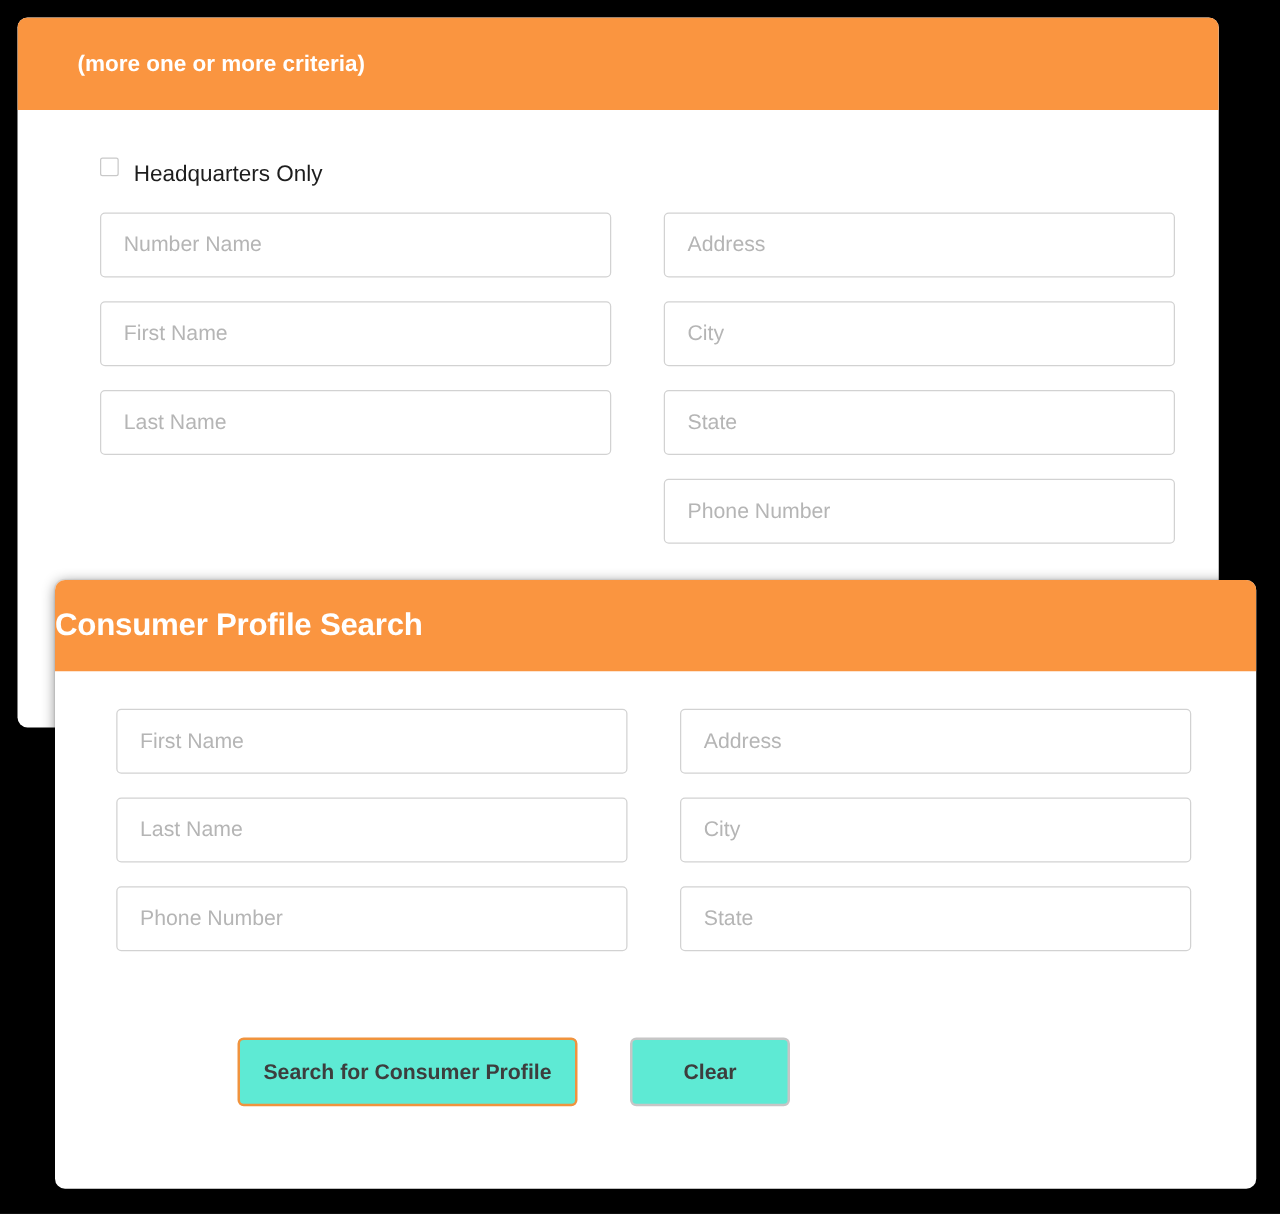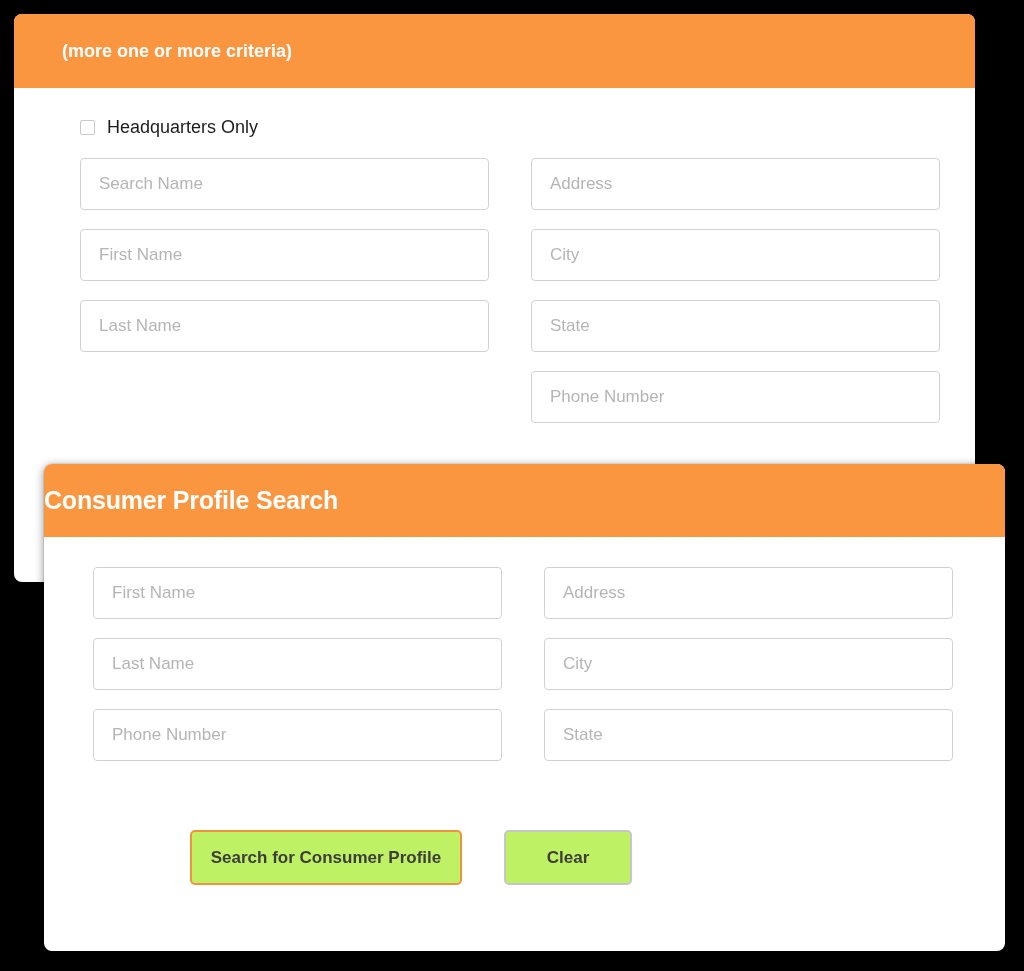--- a/index.html
+++ b/index.html
@@ -91,20 +91,21 @@
     border-radius: 2px;
     background: #ffffff;
     box-sizing: border-box;
     flex: 0 0 auto;
   }
   .checkbox-label {
     margin-left: 12px;
     font-size: 18px;
     color: #1d1d1d;
     line-height: 1;
+    margin-top: 12px;
   }
 
   
   .field-grid {
     display: flex;
   }
   .field-col {
     display: flex;
     flex-direction: column;
   }
@@ -132,21 +133,21 @@
   }
 
   
   .button-row {
     display: flex;
     align-items: center;
     padding-left: 146px;
     margin-top: 50px;
   }
   .btn {
-    background: #bef264;
+    background: #5eead4;
     box-sizing: border-box;
     display: flex;
     align-items: center;
     justify-content: center;
     font-size: 17px;
     font-weight: bold;
     color: #3d3d3d;
     height: 55px;
     border-radius: 5px;
     cursor: pointer;
@@ -173,21 +174,21 @@
   <div class="card-body">
 
     <div class="checkbox-row">
       <span class="checkbox-box"></span>
       <span class="checkbox-label">Headquarters Only</span>
     </div>
 
     <div class="field-grid">
 
       <div class="field-col left">
-        <div class="field">Search Name</div>
+        <div class="field">Number Name</div>
         <div class="field">First Name</div>
         <div class="field">Last Name</div>
       </div>
 
       <div class="field-col right">
         <div class="field">Address</div>
         <div class="field">City</div>
         <div class="field">State</div>
         <div class="field">Phone Number</div>
       </div>

